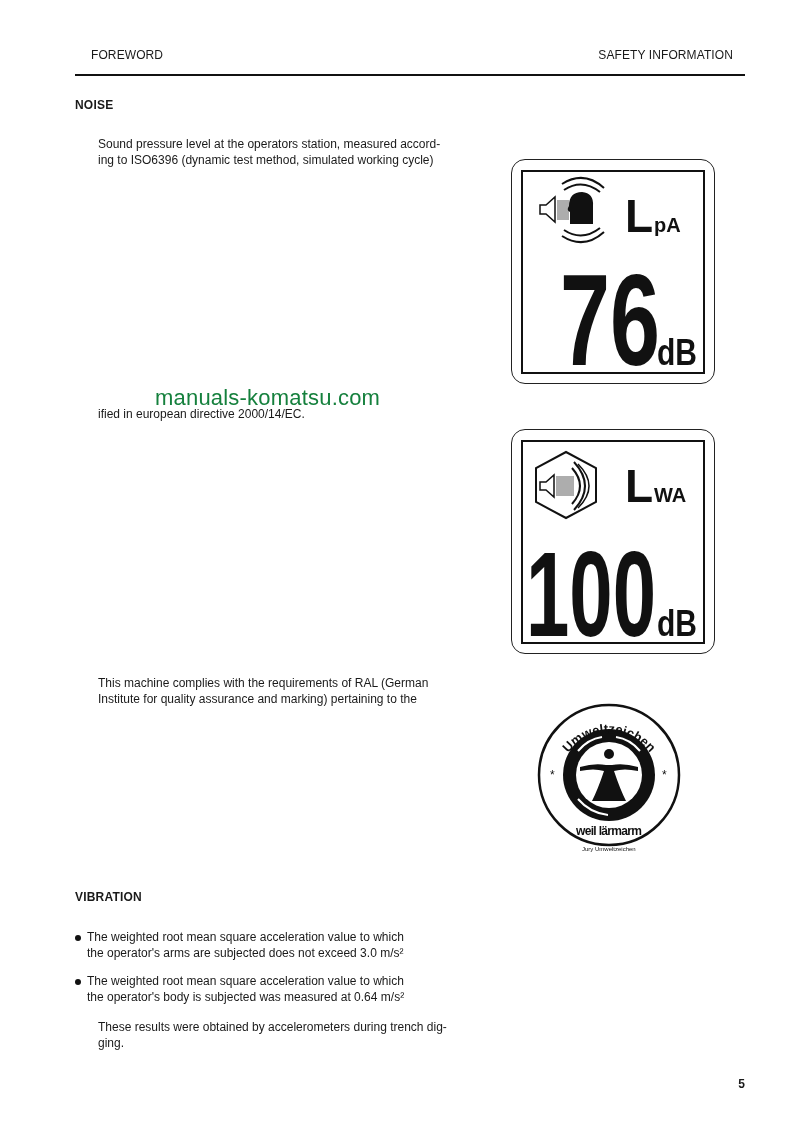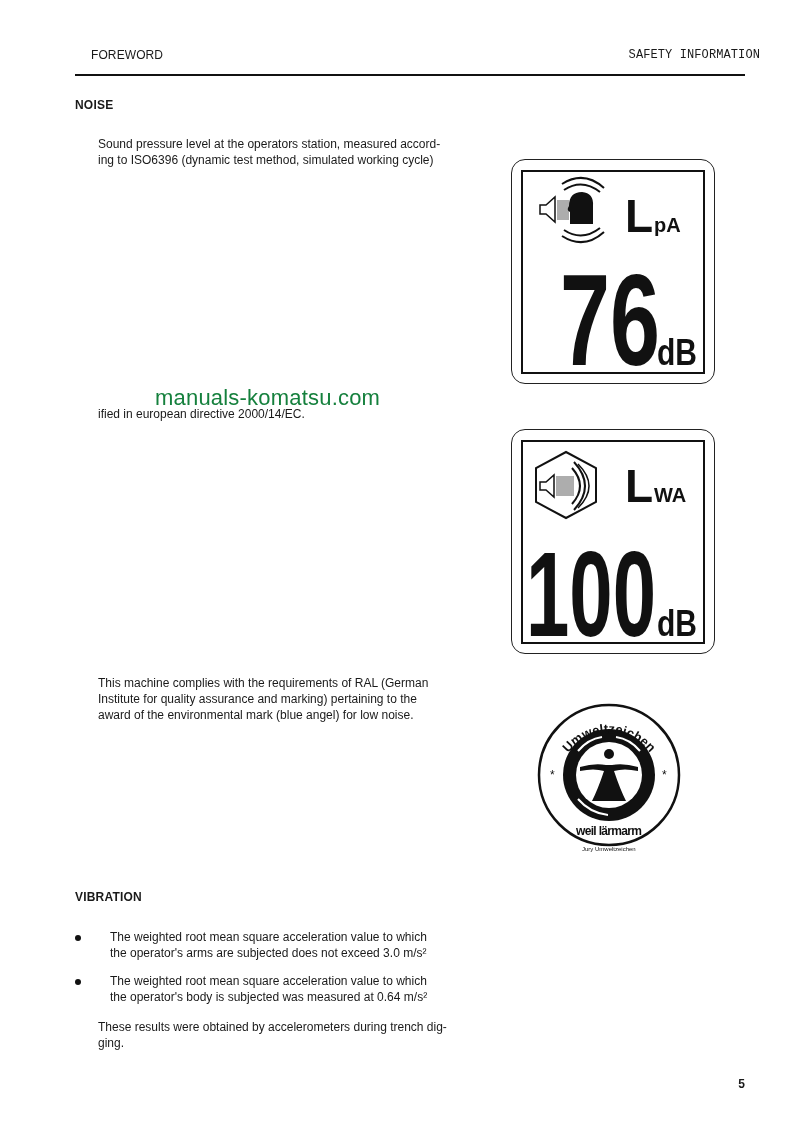--- a/index.html
+++ b/index.html
@@ -1,34 +1,34 @@
 <!DOCTYPE html>
 <html><head>
   <meta charset="utf-8">
   <style>
     html, body { margin: 0; padding: 0; background: #ffffff; }
     body { width: 793px; height: 1123px; position: relative; overflow: hidden;
            font-family: "Liberation Sans", sans-serif; color: #1a1a1a; }
     .abs { position: absolute; }
     .hdr { font-size: 12px; top: 48px; letter-spacing: 0.1px; margin-left: 16px; }
     .hdr-left { left: 75px; }
-    .hdr-right { right: 33px; font-family: Liberation Mono, monospace; }
+    .hdr-right { right: 60px; }
     .rule { left: 75px; top: 74px; width: 670px; height: 2px; background: #111; }
     .h1 { left: 75px; font-size: 12px; font-weight: bold; letter-spacing: 0.2px; }
     .para { left: 75px; width: 387px; font-size: 12px; line-height: 16px; text-align: justify; }
     .para span { display: block; margin-left: 23px; }
     .watermark { left: 155px; top: 385px; font-size: 22px; color: #15803d; letter-spacing: 0.2px; }
 
     .sign { border: 1.5px solid #222; border-radius: 14px; background: #fff; }
     .sign .inner { position: absolute; left: 9px; top: 10px; right: 9px; bottom: 9px; border: 2px solid #111; }
     .sign svg { position: absolute; left: 0; top: 0; }
 
     .bullet-row { left: 75px; width: 387px; font-size: 12px; line-height: 16px; }
     .bullet-row .dot { position: absolute; left: 0; top: 6px; width: 6px; height: 6px; border-radius: 50%; background: #111; }
-    .bullet-row .txt { margin-left: 35px; text-align: justify; }
+    .bullet-row .txt { margin-left: 12px; text-align: justify; }
     .bullet-row .txt span { display: block; }
     .pagenum { right: 48px; top: 1077px; font-size: 12px; font-weight: bold; }
   </style>
 </head>
 <body>
 
 <div class="abs hdr hdr-left">FOREWORD</div>
 <div class="abs hdr hdr-right">SAFETY INFORMATION</div>
 <div class="abs rule"></div>
 
@@ -80,21 +80,20 @@
     <text x="113" y="72" font-family="Liberation Sans, sans-serif" font-weight="bold" font-size="46" fill="#111">L</text>
     <text x="142" y="72" font-family="Liberation Sans, sans-serif" font-weight="bold" font-size="20" fill="#111">WA</text>
     <text x="14" y="206" font-family="Liberation Sans, sans-serif" font-weight="bold" font-size="120" fill="#111" textLength="130" lengthAdjust="spacingAndGlyphs">100</text>
     <text x="145" y="206" font-family="Liberation Sans, sans-serif" font-weight="bold" font-size="36" fill="#111" textLength="40" lengthAdjust="spacingAndGlyphs">dB</text>
   </svg>
 </div>
 
 <div class="abs para" style="top:675px;">
   <span>This machine complies with the requirements of RAL (German</span>
   <span>Institute for quality assurance and marking) pertaining to the</span>
-  <span>award of the environmental mark (blue angel) for low noise.</span>
 </div>
 
 <div class="abs" style="left:528px; top:695px; width:160px; height:160px;">
   <svg width="160" height="160" viewBox="0 0 160 160">
     <defs>
       <path id="arcTop" d="M30,80 A52,52 0 0 1 132,80"></path>
       <path id="arcBot" d="M36,84 A46,46 0 0 0 126,84"></path>
       <path id="arcSmall" d="M48,118 A45,45 0 0 0 114,118"></path>
     </defs>
     <circle cx="81" cy="80" r="70" fill="#fff" stroke="#111" stroke-width="2.5"></circle>

